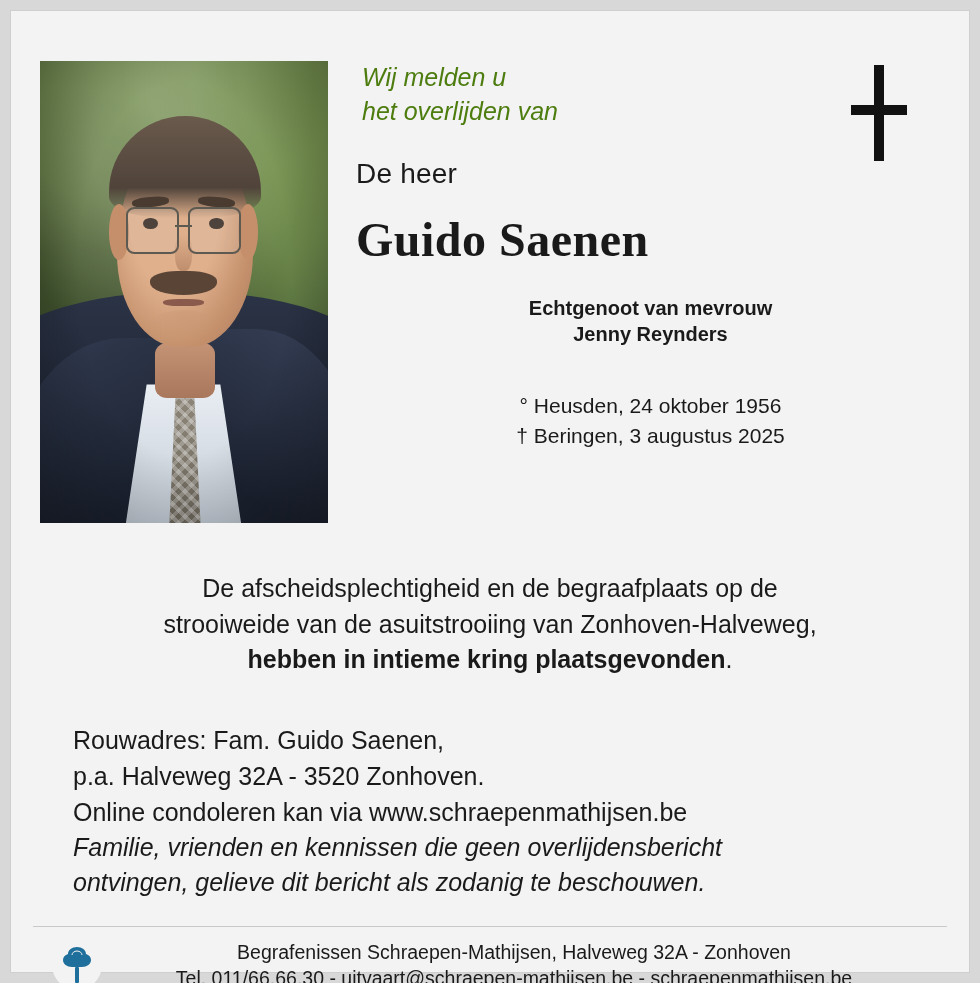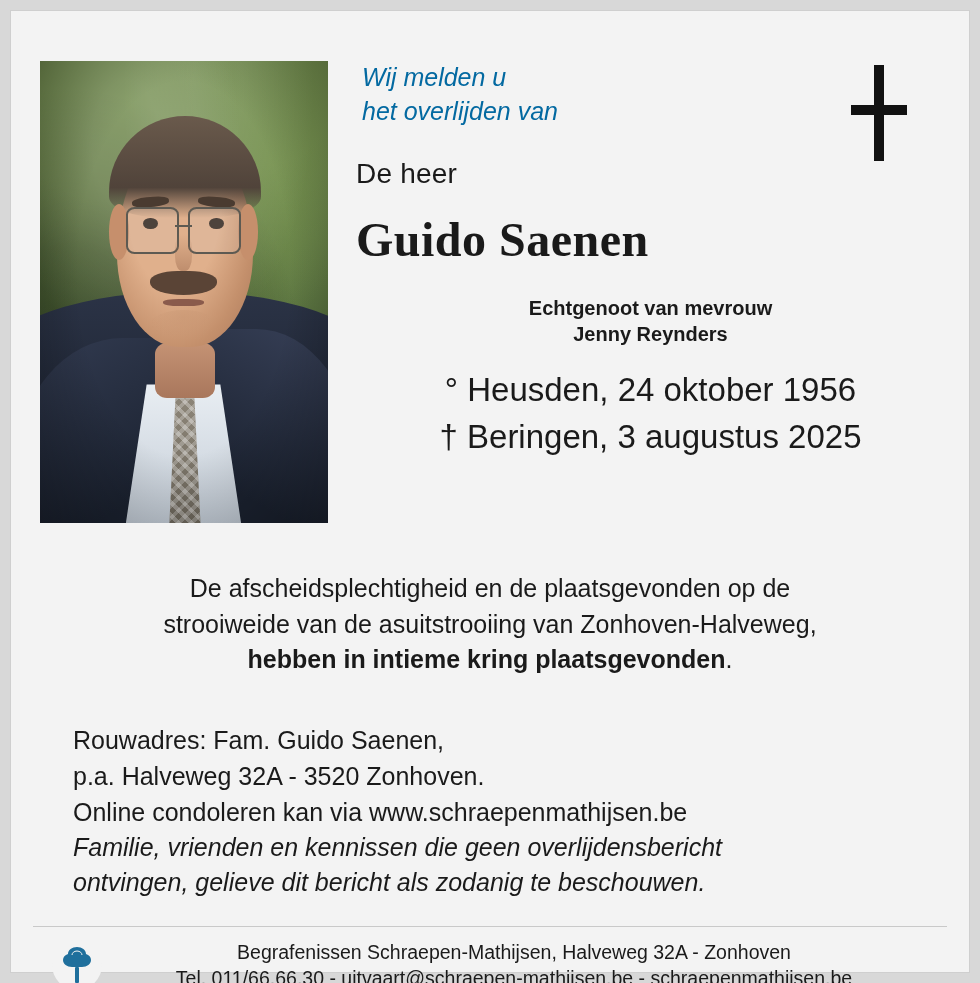--- a/index.html
+++ b/index.html
@@ -248,21 +248,21 @@
     left: 0;
     top: 40px;
     width: 56px;
     height: 10px;
     background: #111;
   }
   .announce {
     font-style: italic;
     font-size: 25px;
     line-height: 1.34;
-    color: #0369a1;
+    color: #4d7c0f;
     padding-left: 6px;
     white-space: pre-line;
   }
   .title-heer {
     text-align: left;
     font-size: 28px;
     margin-top: 30px;
     letter-spacing: .2px;
   }
   .name {
@@ -276,22 +276,22 @@
   .spouse {
     text-align: center;
     font-size: 20px;
     font-weight: bold;
     margin-top: 28px;
     line-height: 1.3;
     white-space: pre-line;
   }
   .dates {
     text-align: center;
-    font-size: 33px;
-    margin-top: 20px;
+    font-size: 21px;
+    margin-top: 44px;
     line-height: 1.42;
     white-space: pre-line;
   }
   .ceremony {
     text-align: center;
     font-size: 25px;
     line-height: 1.42;
     margin: 48px 44px 0 44px;
   }
   .ceremony b { font-weight: bold; }
@@ -382,21 +382,21 @@
       <div class="name">Guido Saenen</div>
       <div class="spouse">Echtgenoot van mevrouw
 Jenny Reynders</div>
       <div class="dates">° Heusden, 24 oktober 1956
 † Beringen, 3 augustus 2025</div>
 
     </div>
   </div>
 
   <div class="ceremony">
-    <span>De afscheidsplechtigheid en de plaatsgevonden op de</span><br>
+    <span>De afscheidsplechtigheid en de begraafplaats op de</span><br>
     <span>strooiweide van de asuitstrooiing van Zonhoven-Halveweg,</span><br>
     <b>hebben in intieme kring plaatsgevonden</b><span>.</span>
   </div>
 
   <div class="address">Rouwadres: Fam. Guido Saenen,
 p.a. Halveweg 32A - 3520 Zonhoven.
 Online condoleren kan via www.schraepenmathijsen.be</div>
   <div class="note">Familie, vrienden en kennissen die geen overlijdensbericht
 ontvingen, gelieve dit bericht als zodanig te beschouwen.</div>
 

